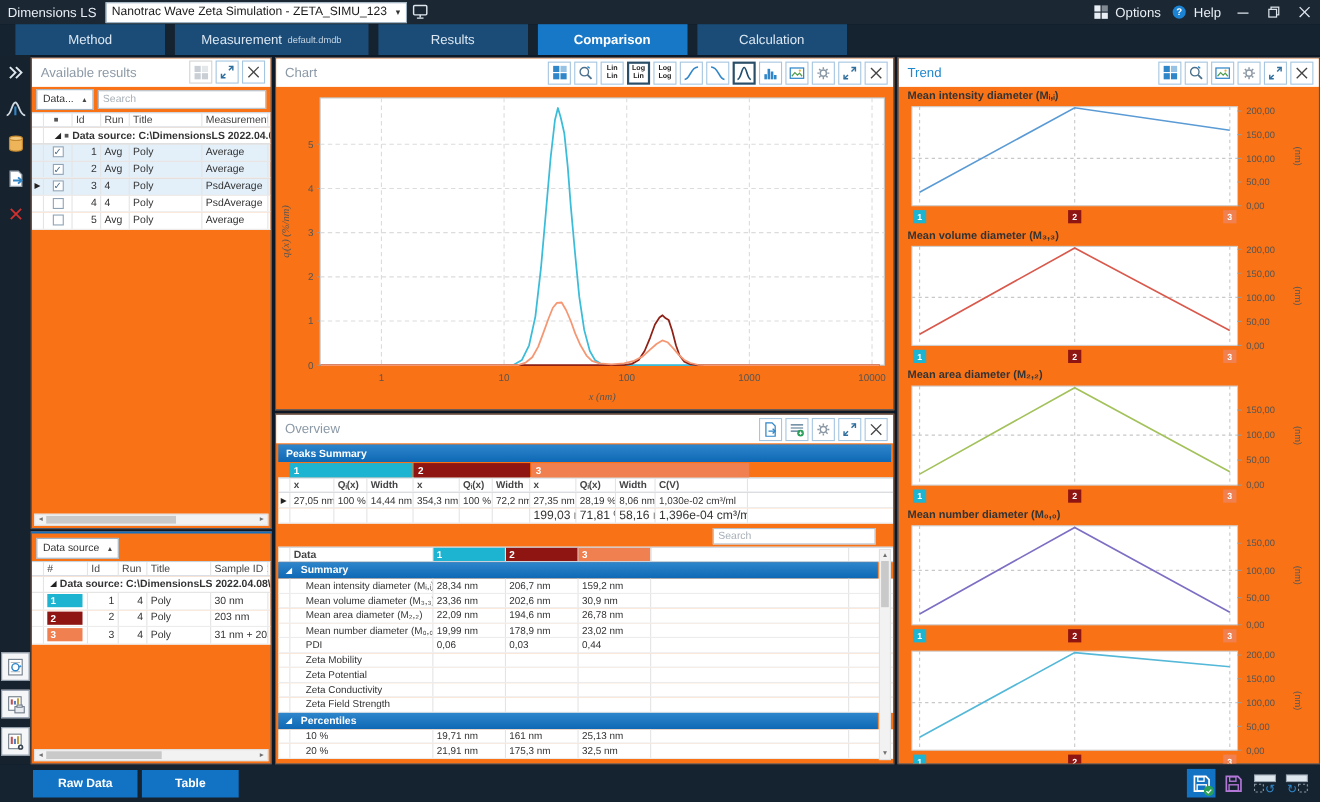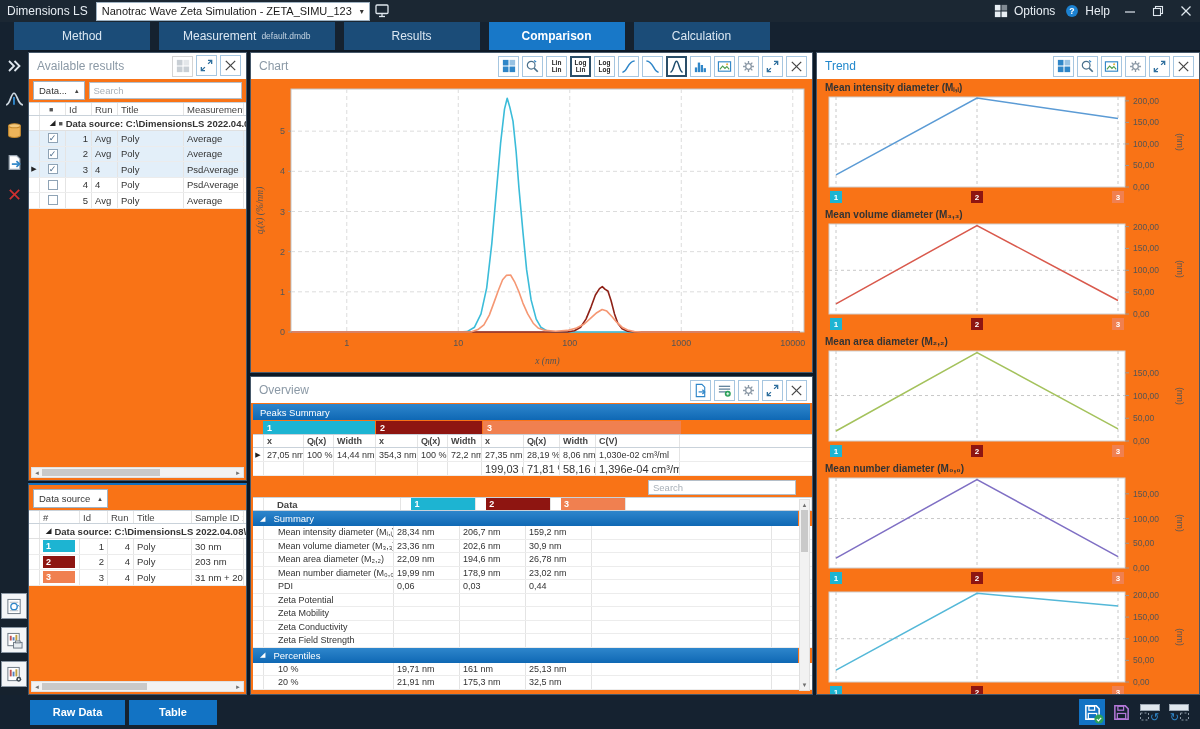--- a/index.html
+++ b/index.html
@@ -53,21 +53,21 @@
   .hscroll{position:absolute;left:2px;right:2px;bottom:2px;height:11px;background:#f2f2f2;display:flex;align-items:center;border:1px solid #e0e0e0;box-sizing:border-box;}
   .hscroll .arr{width:10px;font-size:6px;color:#707070;text-align:center;}
   .hscroll .track{flex:1;position:relative;height:100%;}
   .hscroll .thumb{position:absolute;top:1px;bottom:1px;left:0;background:#c9c9c9;}
   .vscroll{position:absolute;width:11px;background:#f2f2f2;border:1px solid #e0e0e0;box-sizing:border-box;display:flex;flex-direction:column;align-items:center;}
   .vscroll .arr{height:10px;font-size:6px;color:#707070;display:flex;align-items:center;}
   .vscroll .track{flex:1;width:100%;position:relative;}
   .vscroll .thumb{position:absolute;left:1px;right:1px;top:0;height:42px;background:#c9c9c9;}
 
   
-  .bluebar{background:linear-gradient(#2e86cc,#0f68b4);color:#fff;font-weight:normal;font-size:9.5px;height:16px;display:flex;align-items:center;padding:0 7px;gap:5px;}
+  .bluebar{background:linear-gradient(#2e86cc,#0f68b4);color:#fff;font-weight:bold;font-size:9.5px;height:16px;display:flex;align-items:center;padding:0 7px;gap:5px;}
   .bluebar .tri{color:#fff;}
   .peakgrp{height:13px;display:flex;font-size:9px;color:#fff;font-weight:bold;}
   .peakgrp .g{display:flex;align-items:center;padding-left:4px;box-sizing:border-box;margin-right:1px;}
   .badge{height:12px;color:#fff;font-size:9px;font-weight:bold;display:inline-flex;align-items:center;padding-left:3px;box-sizing:border-box;}
 
   
   .trend-block{margin:0 4px 2px 8px;}
   .trend-title{font-size:10px;font-weight:bold;color:#333;margin:3px 0 1px 0;}
 
   
@@ -631,21 +631,21 @@
           <span class="cell" style="width: 42px;">199,03 nm</span>
           <span class="cell" style="width: 36px;">71,81 %</span>
           <span class="cell" style="width: 36px;">58,16 nm</span>
           <span class="cell" style="width: 84px;">1,396e-04 cm³/ml</span>
         </div>
       </div>
     <div style="display:flex;justify-content:flex-end;padding:4px 16px 2px 0;">
       <input class="searchbox" style="flex: 0 0 auto; width: 148px; height: 15px;" placeholder="Search">
     </div>
     <div id="datatable">
-        <div class="trow header" style="height: 14px; margin-left: 2px; gap: 10px;">
+        <div class="trow header" style="height: 14px; margin-left: 2px;">
           <span class="rowmark"></span>
           <span class="cell hdr" style="width: 130px; font-weight: bold;">Data</span>
           <span class="cell" style="width: 66px; background: rgb(29, 180, 210); color: rgb(255, 255, 255); font-weight: bold; font-size: 9px;">1</span>
           <span class="cell" style="width: 66px; background: rgb(142, 21, 17); color: rgb(255, 255, 255); font-weight: bold; font-size: 9px;">2</span>
           <span class="cell" style="width: 66px; background: rgb(240, 128, 80); color: rgb(255, 255, 255); font-weight: bold; font-size: 9px;">3</span>
           <span class="cell" style="width: 180px;"></span>
         </div>
         <div class="bluebar" style="margin: 0px 14px 0px 2px; height: 15px;">
           <span class="tri">◢</span>
           <span>Summary</span>
@@ -685,29 +685,29 @@
         <div class="trow" style="height: 13.5px; margin-left: 2px; font-size: 9px;">
           <span class="rowmark"></span>
           <span class="cell" style="width: 130px; padding-left: 14px;">PDI</span>
           <span class="cell" style="width: 66px;">0,06</span>
           <span class="cell" style="width: 66px;">0,03</span>
           <span class="cell" style="width: 66px;">0,44</span>
           <span class="cell" style="width: 180px;"></span>
         </div>
         <div class="trow" style="height: 13.5px; margin-left: 2px; font-size: 9px;">
           <span class="rowmark"></span>
+          <span class="cell" style="width: 130px; padding-left: 14px;">Zeta Mobility</span>
+          <span class="cell" style="width: 66px;"></span>
+          <span class="cell" style="width: 66px;"></span>
+          <span class="cell" style="width: 66px;"></span>
+          <span class="cell" style="width: 180px;"></span>
+        </div>
+        <div class="trow" style="height: 13.5px; margin-left: 2px; font-size: 9px;">
+          <span class="rowmark"></span>
           <span class="cell" style="width: 130px; padding-left: 14px;">Zeta Potential</span>
-          <span class="cell" style="width: 66px;"></span>
-          <span class="cell" style="width: 66px;"></span>
-          <span class="cell" style="width: 66px;"></span>
-          <span class="cell" style="width: 180px;"></span>
-        </div>
-        <div class="trow" style="height: 13.5px; margin-left: 2px; font-size: 9px;">
-          <span class="rowmark"></span>
-          <span class="cell" style="width: 130px; padding-left: 14px;">Zeta Mobility</span>
           <span class="cell" style="width: 66px;"></span>
           <span class="cell" style="width: 66px;"></span>
           <span class="cell" style="width: 66px;"></span>
           <span class="cell" style="width: 180px;"></span>
         </div>
         <div class="trow" style="height: 13.5px; margin-left: 2px; font-size: 9px;">
           <span class="rowmark"></span>
           <span class="cell" style="width: 130px; padding-left: 14px;">Zeta Conductivity</span>
           <span class="cell" style="width: 66px;"></span>
           <span class="cell" style="width: 66px;"></span>

